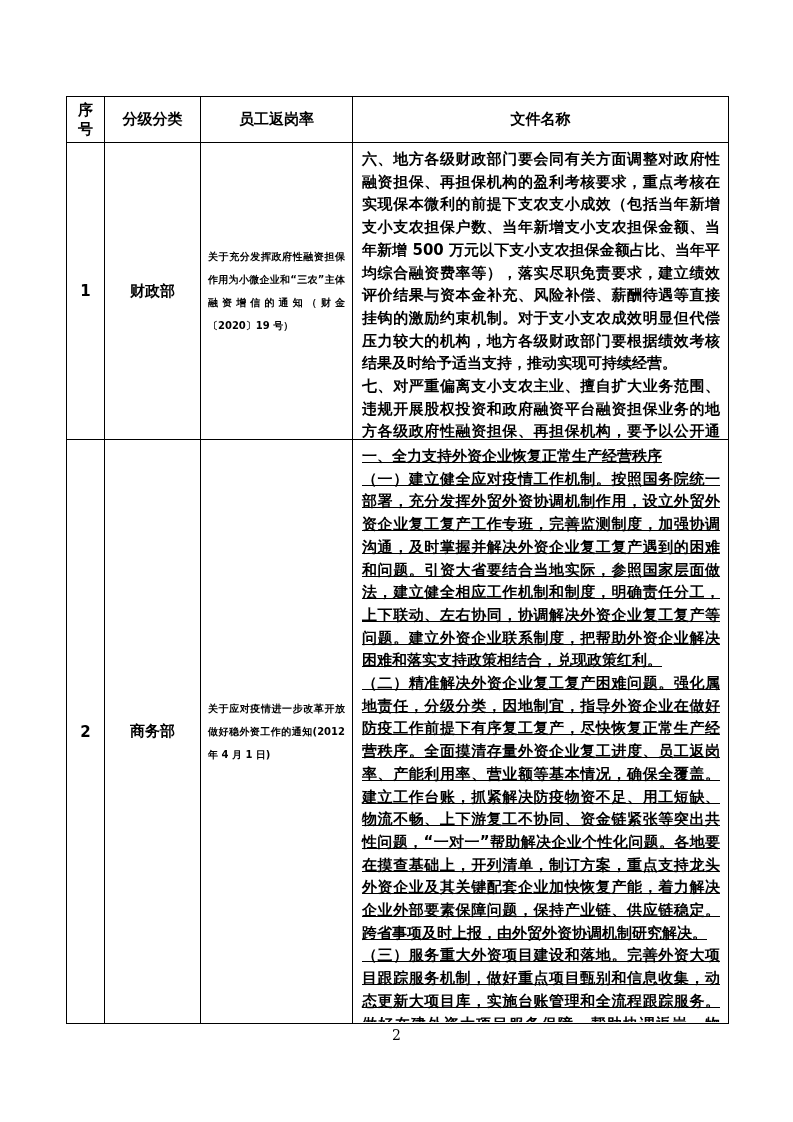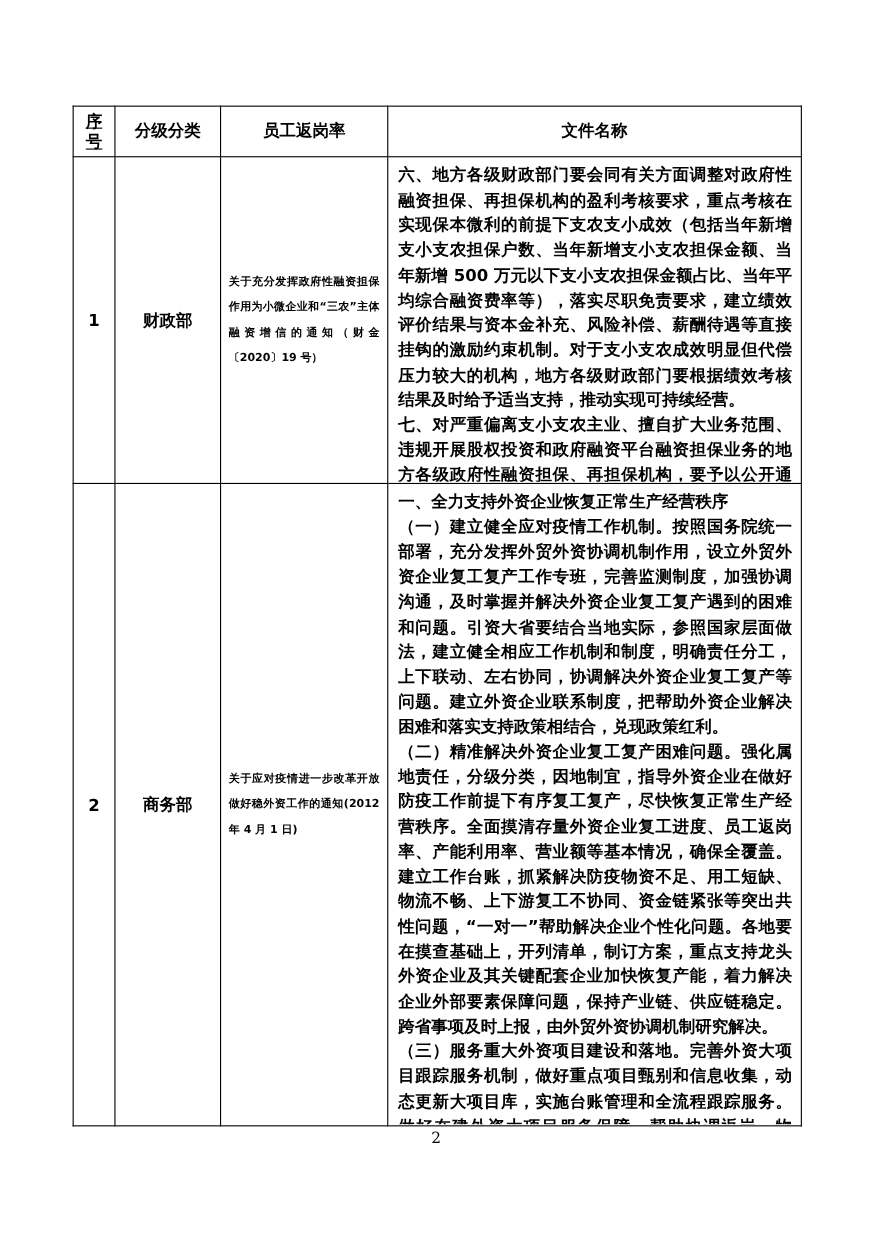--- a/index.html
+++ b/index.html
@@ -35,21 +35,20 @@
     font-size: 15px;
     text-align: center;
     vertical-align: middle;
     font-weight: 700;
   }
   th .stack {
     display: inline-block;
     width: 1.15em;
     line-height: 19px;
     word-break: break-all;
-    text-decoration: underline;
   }
   td.cell-index, td.cell-org {
     text-align: center;
     vertical-align: middle;
     font-size: 15px;
   }
   td.cell-doctitle {
     vertical-align: middle;
     font-size: 10px;
   }
@@ -59,21 +58,21 @@
     line-height: 23px;
   }
   td.cell-content {
     vertical-align: top;
   }
   .clip {
     overflow: hidden;
     padding: 5px 8px 0 9px;
   }
   .clip-r1 { height: 290px; }
-  .clip-r2 { height: 577px; }
+  .clip-r2 { height: 577px; text-decoration: underline; }
   tr.row-1 td { height: 296px; }
   tr.row-2 td { height: 583px; }
   .clip p {
     margin: 0;
     font-size: 15px;
     line-height: 22.7px;
     text-align: justify;
     text-justify: inter-ideograph;
   }
   .page-number {

